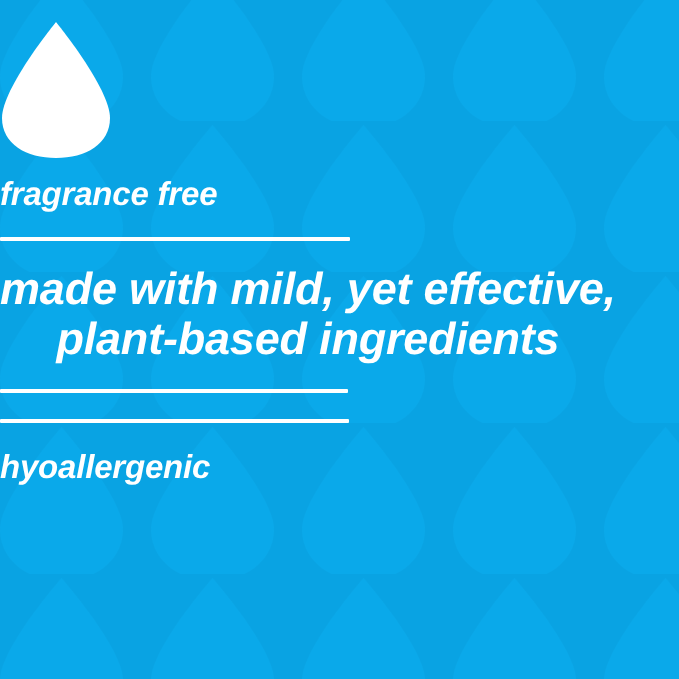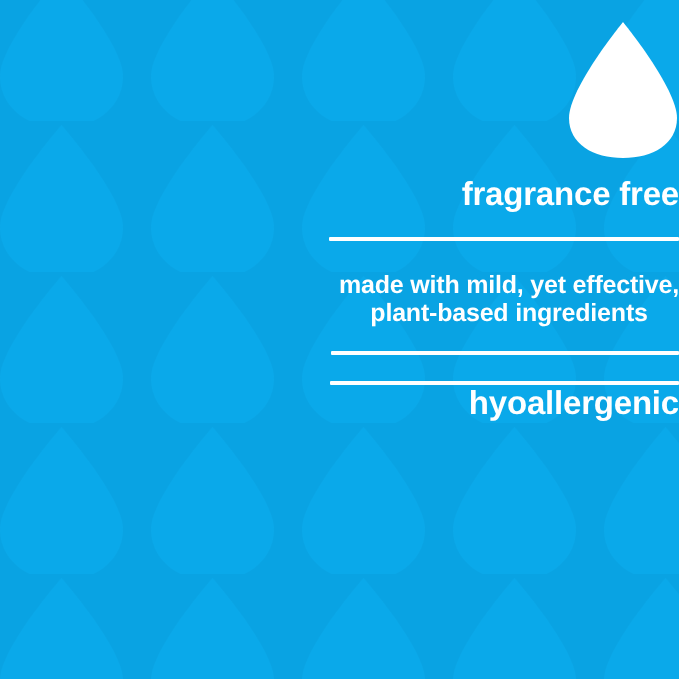--- a/index.html
+++ b/index.html
@@ -32,21 +32,22 @@
   }
 
   
   #content {
     position: relative;
     z-index: 1;
     width: 679px;
     height: 679px;
     display: flex;
     flex-direction: column;
-    align-items: flex-end;
+    align-items: flex-start;
+    font-style: italic;
   }
 
   .drop-icon {
     margin-top: 20px;
     width: 112px;
     height: 140px;
     display: block;
   }
 
   .claim {
@@ -57,29 +58,30 @@
     line-height: 1.12;
     white-space: pre-line;
     text-rendering: geometricPrecision;
   }
 
   .claim-1 {
     font-size: 33px;
     margin-top: 16px;
   }
   .claim-2 {
-    font-size: 25px;
-    margin-top: 30px;
+    font-size: 45px;
+    margin-top: 23px;
   }
   .claim-3 {
     font-size: 33px;
     margin-top: 28px;
   }
   .claim-4 {
     font-size: 33px;
+    margin-top: 26px;
   }
 
   .divider {
     height: 4px;
     background: #ffffff;
     border-radius: 1px;
   }
   .divider-1 {
     width: 350px;
     margin-top: 24px;

